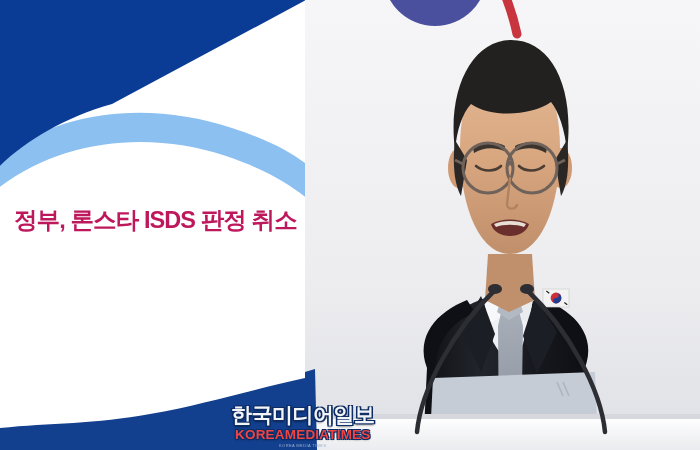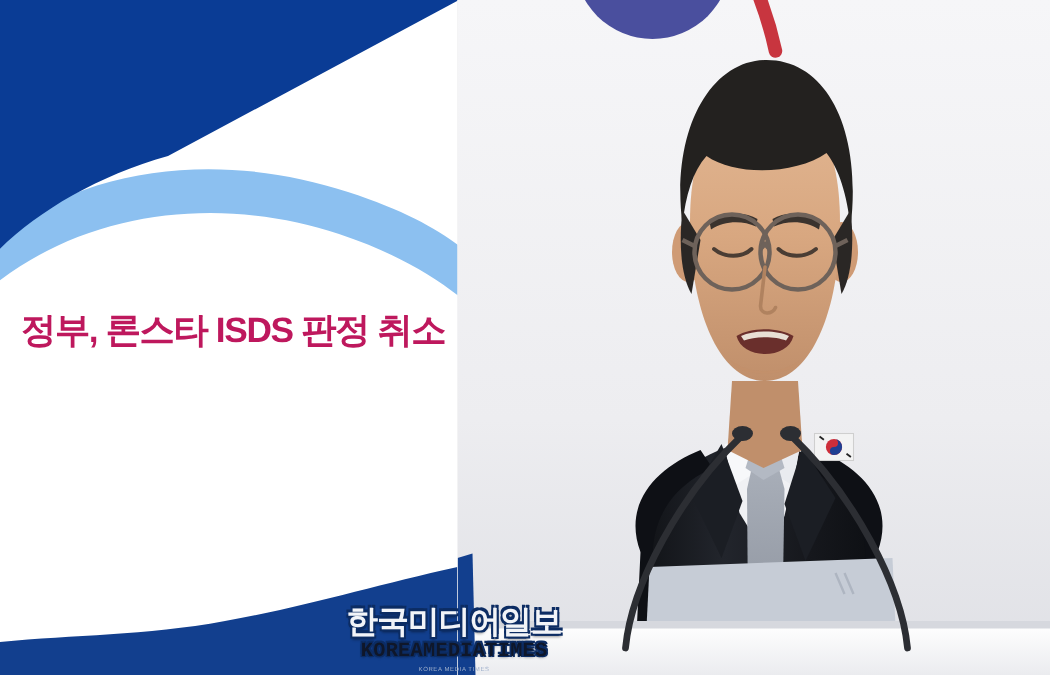--- a/index.html
+++ b/index.html
@@ -107,25 +107,25 @@
     letter-spacing: -0.5px;
     color: #f2f4f8;
     text-shadow:
       -1.4px -1.4px 0 #0c2c63, 1.4px -1.4px 0 #0c2c63,
       -1.4px  1.4px 0 #0c2c63, 1.4px  1.4px 0 #0c2c63,
        0 2px 2px rgba(0,0,0,.45);
     white-space: nowrap;
   }
   #wm-en {
     margin-top: 3px;
-    font-family: Liberation Mono, monospace;
+    font-family: Liberation Sans, sans-serif;
     font-weight: 700;
     font-size: 13.5px;
     letter-spacing: 0.2px;
-    color: #0f172a;
+    color: #ef4444;
     text-shadow:
       -1px -1px 0 #0c2c63, 1px -1px 0 #0c2c63,
       -1px  1px 0 #0c2c63, 1px  1px 0 #0c2c63,
        0 1px 2px rgba(0,0,0,.5);
     white-space: nowrap;
   }
   #wm-sub {
     margin-top: 2px;
     font-size: 4px;
     letter-spacing: .4px;

